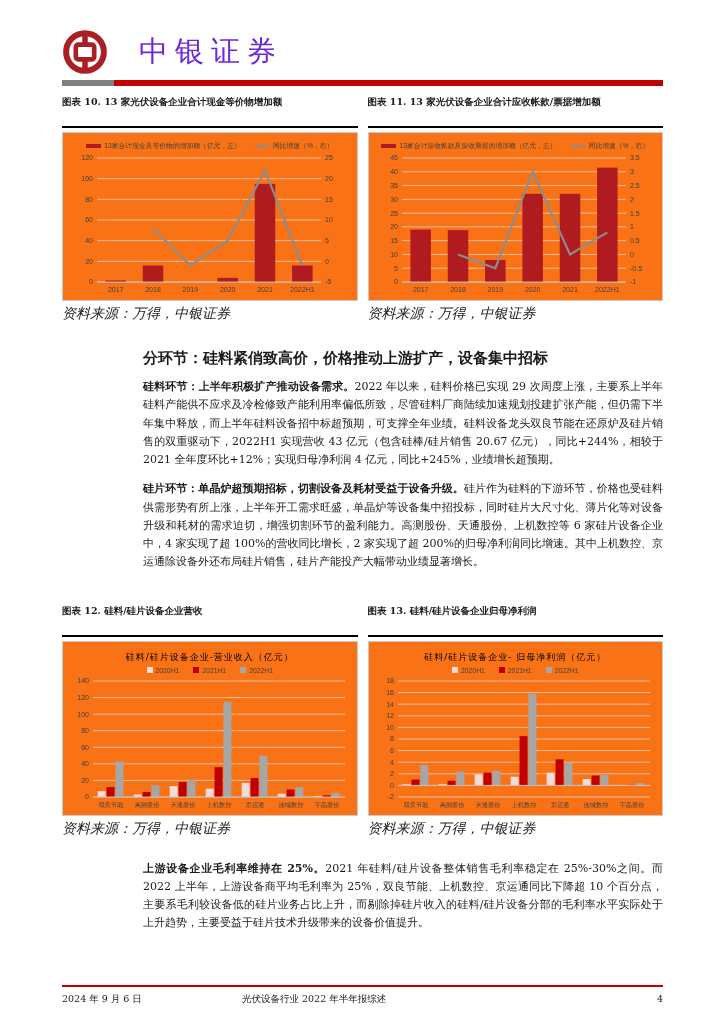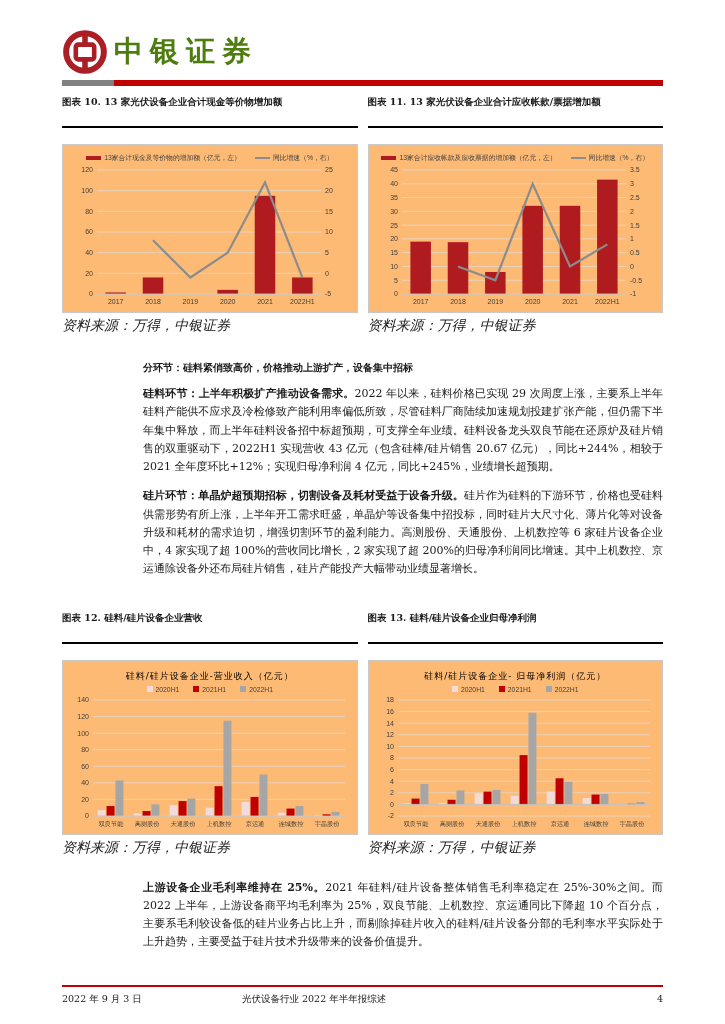--- a/index.html
+++ b/index.html
@@ -10,40 +10,40 @@
   }
   *{box-sizing:border-box;margin:0;padding:0;}
   html,body{background:#e8e8e8;}
   .page{
     width:725px;height:1024px;background:#ffffff;margin:0 auto;
     padding:28px 62px 18px;display:flex;flex-direction:column;
     font-family:"DejaVu Serif","Liberation Serif",serif;color:var(--ink);
   }
   
   .brand-row{display:flex;align-items:center;height:48px;}
-  .brand-name{font-size:29px;font-weight:bold;letter-spacing:7px;margin-left:6px;color:#4d7c0f;}
+  .brand-name{font-size:29px;font-weight:normal;letter-spacing:7px;margin-left:31px;color:#6d28d9;}
   .divider{display:flex;height:6px;margin-top:4px;}
   .divider .seg-gray{width:52px;background:var(--divider-gray);}
   .divider .seg-red{flex:1;background:var(--accent);}
   
   .fig-row{display:flex;gap:10px;margin-top:10px;}
   .fig{flex:1;min-width:0;}
   .fig-title{font-size:9.5px;font-weight:bold;padding-bottom:17px;border-bottom:2px solid #000;white-space:nowrap;}
-  .chart-box{border:1px solid #c9c9c9;margin-top:16px;padding:5px 2px 2px;background:#fdba74;}
+  .chart-box{border:1px solid #c9c9c9;margin-top:4px;padding:5px 2px 2px;background:#f97316;}
   .ctitle{text-align:center;font-size:9px;letter-spacing:1px;margin:4px 0 2px;color:#000;}
   .clegend{display:flex;justify-content:center;align-items:center;gap:14px;font-size:6.8px;
            font-family:"Liberation Sans",sans-serif;color:#404040;margin:3px 0 1px;flex-wrap:nowrap;white-space:nowrap;}
   .clegend-item{display:inline-flex;align-items:center;gap:3px;}
   .sw-bar{display:inline-block;width:15px;height:4px;}
   .sw-line{display:inline-block;width:15px;height:0;border-top:2px solid #8c8c8c;}
   .sw-square{display:inline-block;width:6px;height:6px;}
   .fig-source{font-size:14px;font-style:italic;margin-top:4px;color:#222;}
   svg.chart{display:block;margin:0 auto;font-family:"Liberation Sans",sans-serif;}
   
-  .section-heading{font-size:10px;font-weight:bold;margin:26px 0 10px 81px;}
+  .section-heading{font-size:15px;font-weight:bold;margin:26px 0 10px 81px;}
   .body-para{margin:0 0 11px 81px;font-size:11px;line-height:1.66;text-align:justify;}
   .body-para b{font-weight:bold;}
   
   .footer{margin-top:auto;}
   .footer-line{height:2px;background:var(--accent);}
   .footer-row{display:flex;align-items:baseline;margin-top:6px;font-size:9.5px;}
   .footer-date{width:180px;}
   .footer-title{flex:1;text-align:left;}
   .footer-page{width:180px;text-align:right;}
 </style>
@@ -332,19 +332,19 @@
         </div>
       <div class="fig-source">资料来源：万得，中银证券</div>
     </div>
   </div>
 
   <p class="body-para" style="margin-top:22px;"><b>上游设备企业毛利率维持在 25%。</b><span>2021 年硅料/硅片设备整体销售毛利率稳定在 25%-30%之间。而 2022 上半年，上游设备商平均毛利率为 25%，双良节能、上机数控、京运通同比下降超 10 个百分点，主要系毛利较设备低的硅片业务占比上升，而剔除掉硅片收入的硅料/硅片设备分部的毛利率水平实际处于上升趋势，主要受益于硅片技术升级带来的设备价值提升。</span></p>
 
   <div class="footer">
     <div class="footer-line"></div>
     <div class="footer-row">
-      <span class="footer-date">2022 年 9 月 3 日</span>
+      <span class="footer-date">2024 年 9 月 6 日</span>
       <span class="footer-title">光伏设备行业 2022 年半年报综述</span>
       <span class="footer-page">4</span>
     </div>
   </div>
 
 </div>
 
 </body></html>

